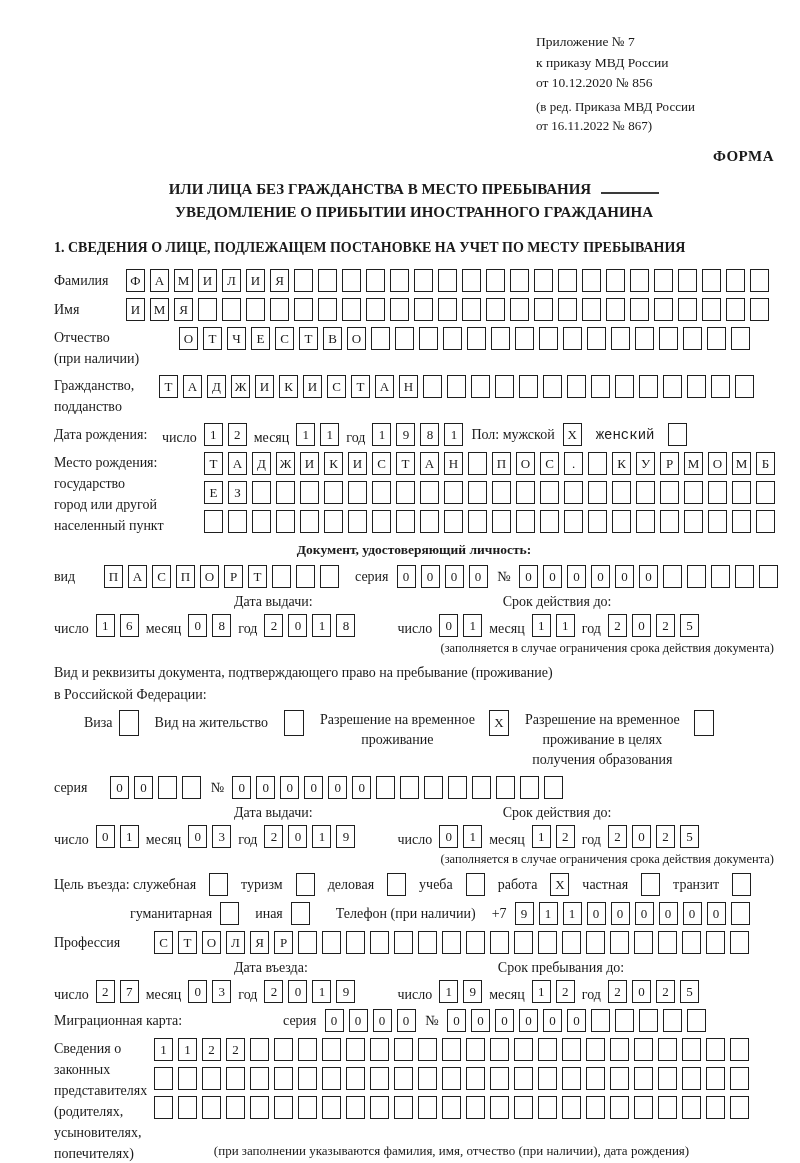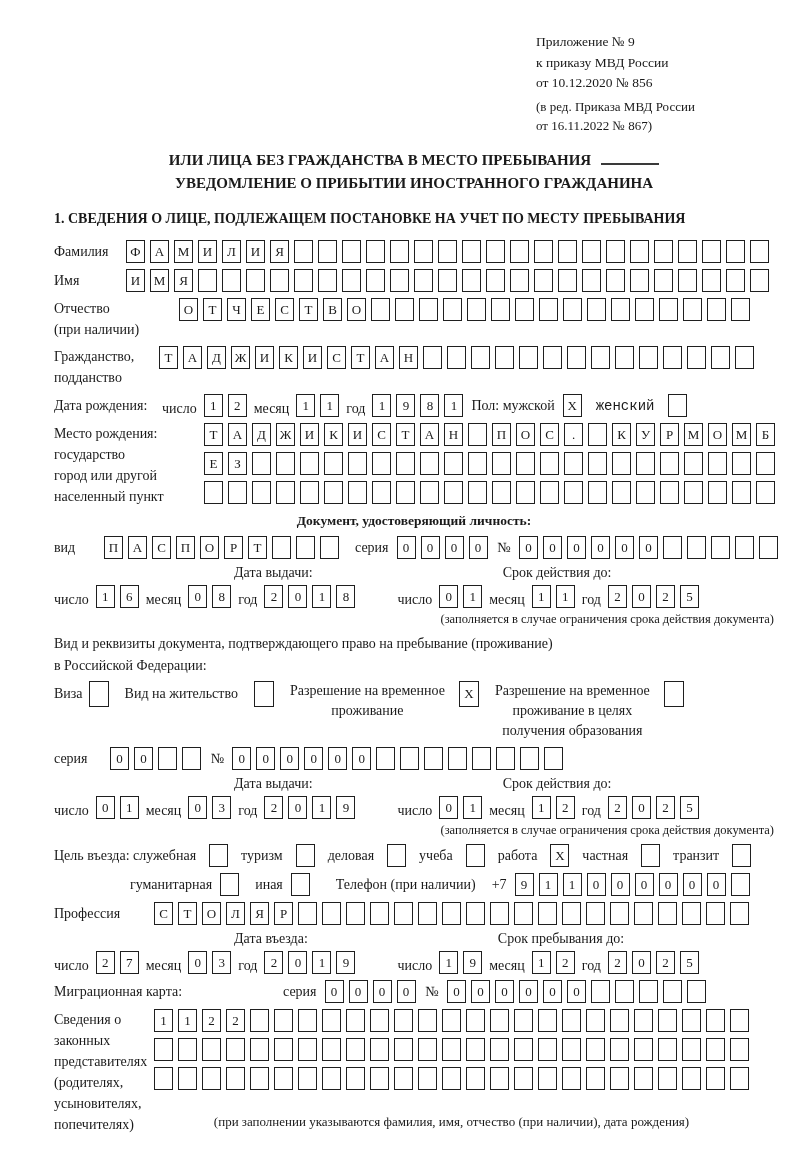--- a/index.html
+++ b/index.html
@@ -43,29 +43,30 @@
   .ml16 { margin-left: 16px; } .ml26 { margin-left: 26px; } .ml34 { margin-left: 34px; }
   .ml42 { margin-left: 42px; } .ml76 { margin-left: 76px; }
   .repnote { font-size: 13px; text-align: center; margin-top: 18px; }
 </style>
 </head>
 <body>
 
 <div class="page">
 
   <div class="appendix">
-    <div>Приложение № 9</div>
+    <div>Приложение № 7</div>
     <div>к приказу МВД России</div>
     <div>от 10.12.2020 № 856</div>
     <div class="g2">
       <div>(в ред. Приказа МВД России</div>
       <div>от 16.11.2022 № 867)</div>
     </div>
   </div>
 
+  <div class="forma">ФОРМА</div>
 
   <div class="title">
     <div><span>ИЛИ ЛИЦА БЕЗ ГРАЖДАНСТВА В МЕСТО ПРЕБЫВАНИЯ</span><span class="underline"></span></div>
     <div>УВЕДОМЛЕНИЕ О ПРИБЫТИИ ИНОСТРАННОГО ГРАЖДАНИНА</div>
   </div>
 
   <div class="sec">1. СВЕДЕНИЯ О ЛИЦЕ, ПОДЛЕЖАЩЕМ ПОСТАНОВКЕ НА УЧЕТ ПО МЕСТУ ПРЕБЫВАНИЯ</div>
 
   <div class="row">
     <span class="lbl w72">Фамилия</span>
@@ -405,21 +406,21 @@
     </span>
   </div>
 
   <div class="note right">(заполняется в случае ограничения срока действия документа)</div>
 
   <div class="para">
     <div>Вид и реквизиты документа, подтверждающего право на пребывание (проживание)</div>
     <div>в Российской Федерации:</div>
   </div>
 
-  <div class="row top" style="margin-top:5px;">
+  <div class="row top" style="margin-top:5px;margin-left:30px;">
     <span class="grp">
       <span class="lbl">Виза</span>
       <span class="cells cells-lg">
           <span class="cell"></span>
         </span>
     </span>
     <span class="grp ml16">
       <span class="lbl">Вид на жительство</span>
       <span class="cells cells-lg ml10">
           <span class="cell"></span>

